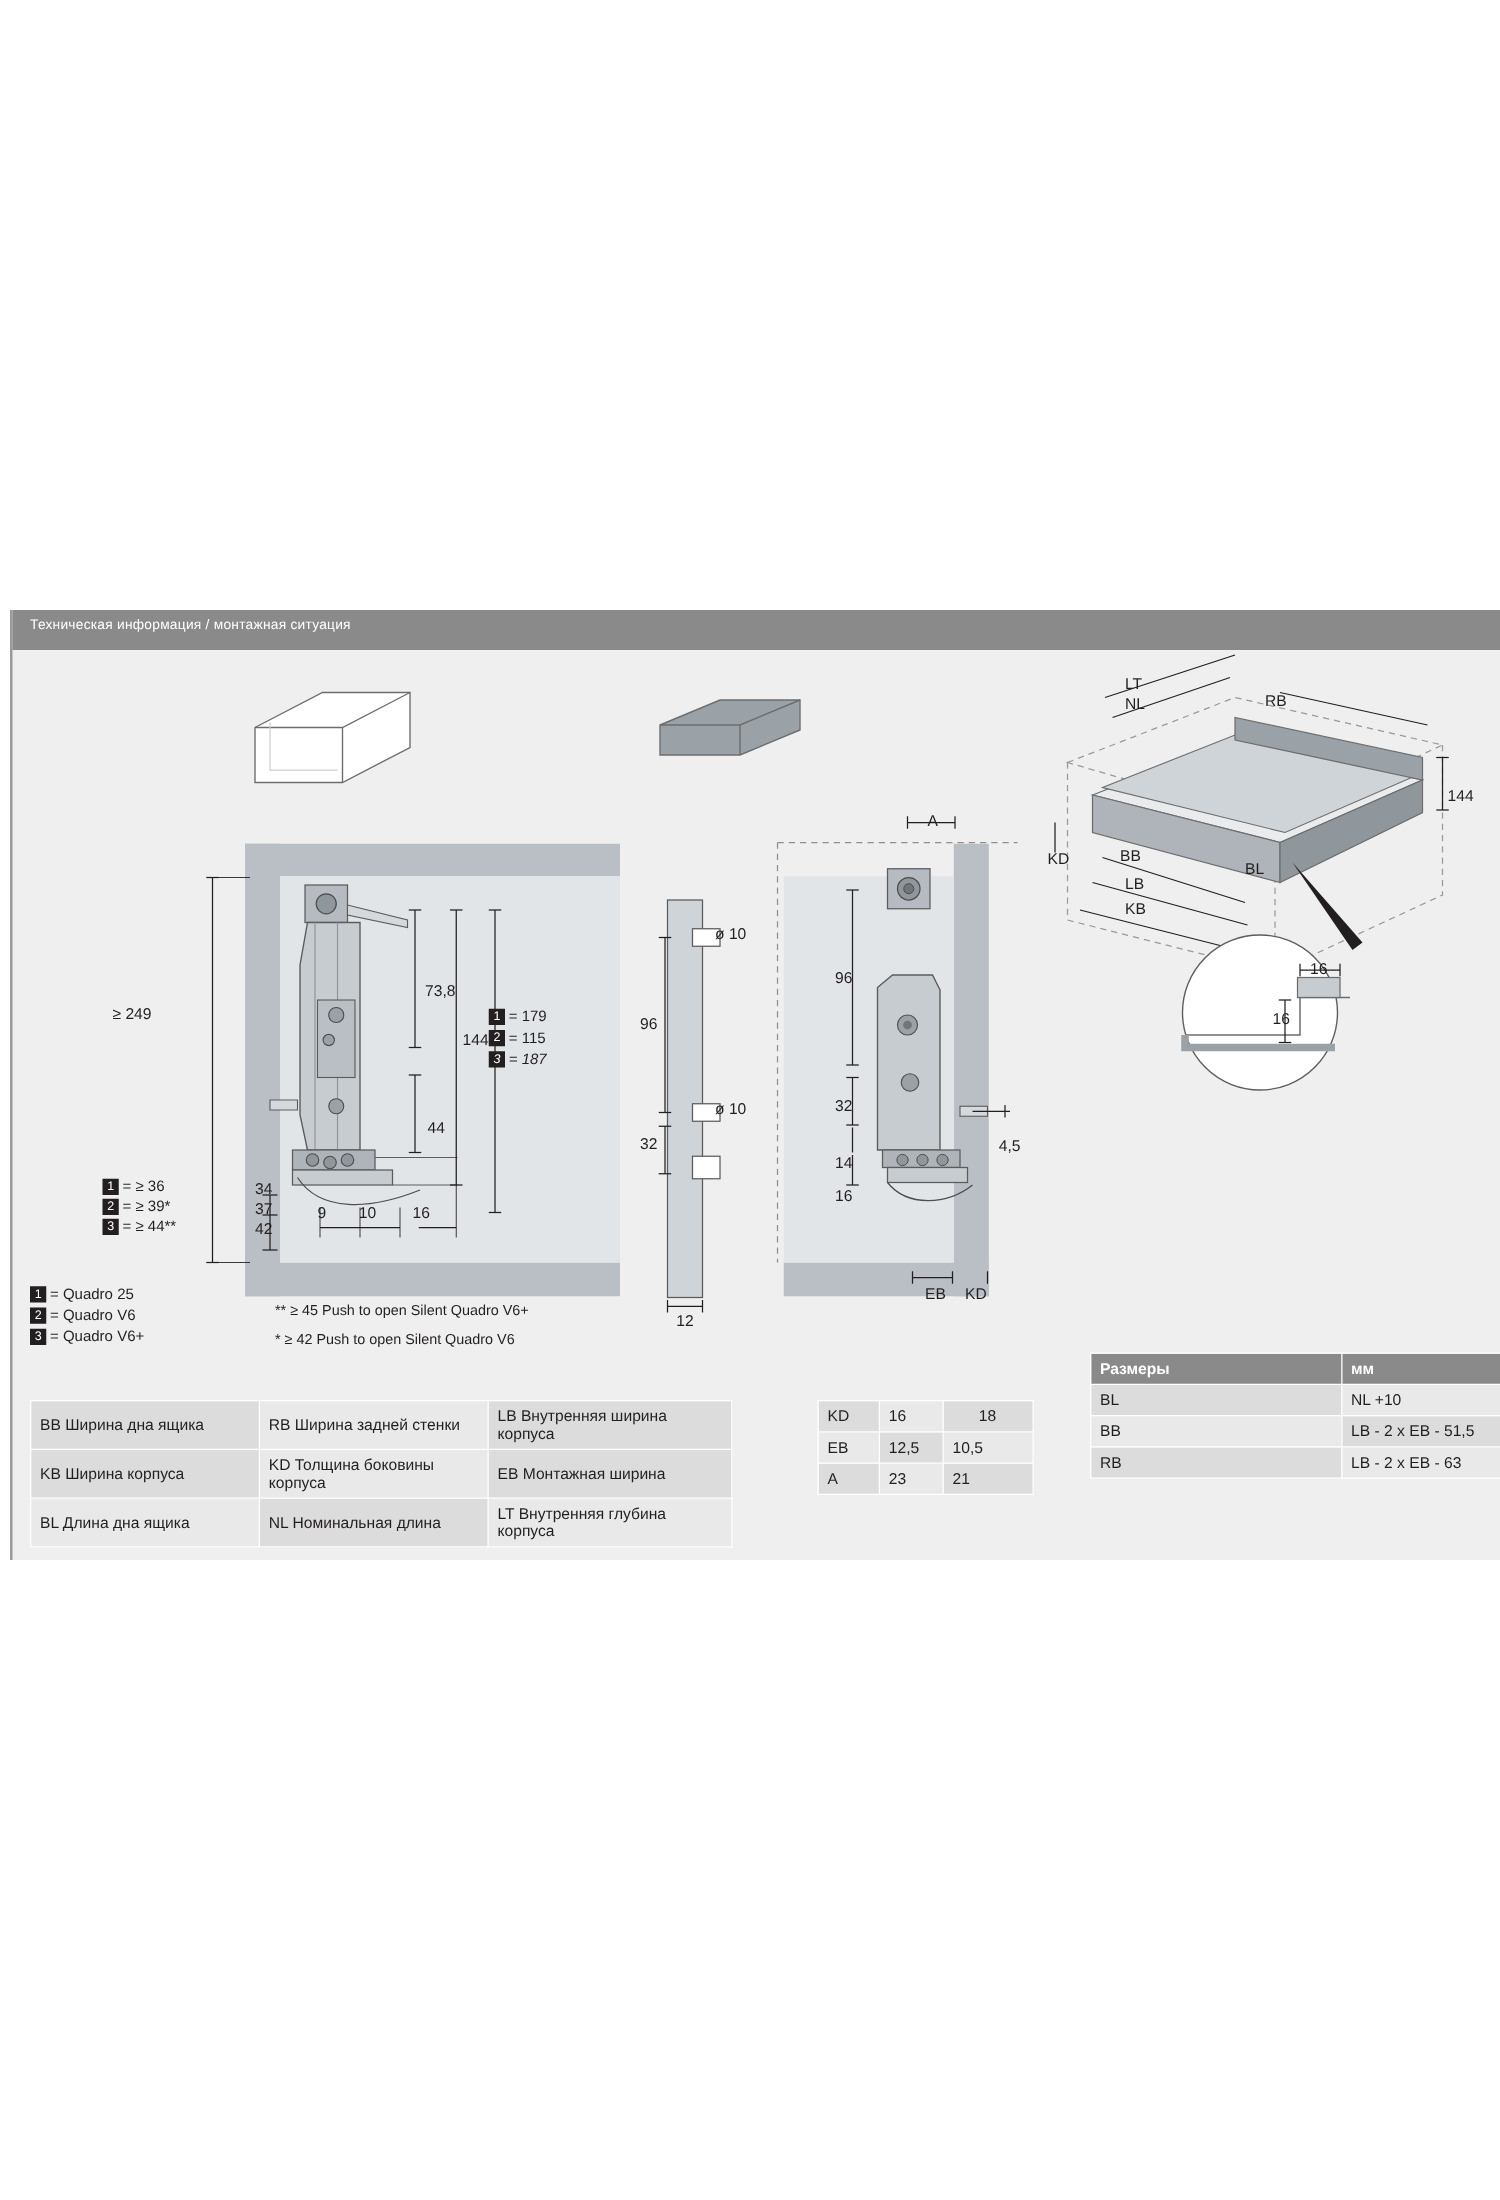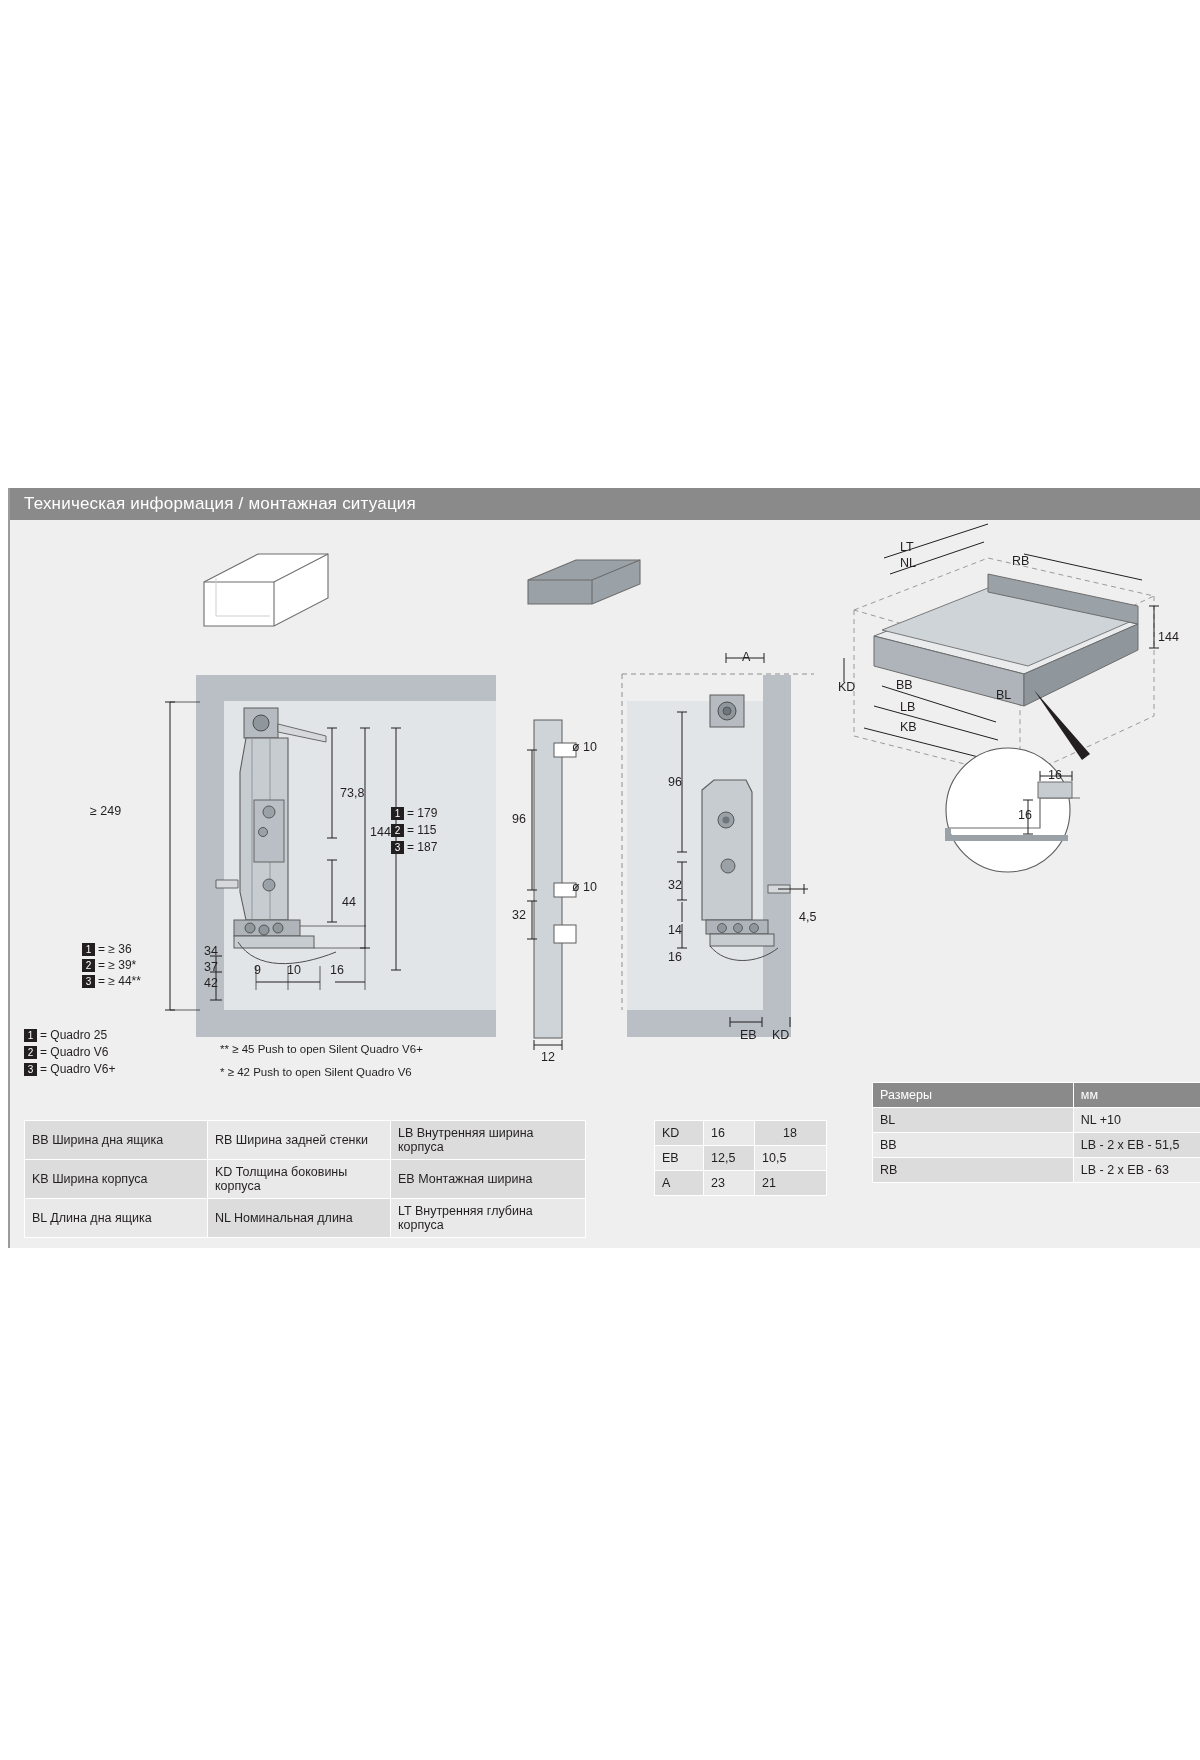--- a/index.html
+++ b/index.html
@@ -1,38 +1,38 @@
 <!DOCTYPE html>
 <html><head>
 <meta charset="utf-8">
 <style>
   html,body{margin:0;padding:0;background:#ffffff;}
   body{width:1200px;height:1760px;font-family:"Liberation Sans",sans-serif;color:#231f20;}
   .page{position:relative;width:1200px;height:1760px;background:#fff;}
   .sheet{position:absolute;left:8px;top:488px;width:1192px;height:760px;background:#efefef;border-left:2px solid #9b9b9b;}
   .hdrbar{position:absolute;left:0;top:0;width:1192px;height:32px;background:#8a8a8a;}
-  .hdrbar span{position:absolute;left:14px;top:6px;font-size:17px;color:#ffffff;letter-spacing:.2px;}
+  .hdrbar span{position:absolute;left:14px;top:6px;font-size:11px;color:#ffffff;letter-spacing:.2px;}
   .canvas{position:absolute;left:0;top:32px;width:1192px;height:728px;}
 
   .lbl{position:absolute;font-size:12.5px;color:#231f20;white-space:nowrap;}
   .lbl.s{font-size:11.5px;}
   .num{position:absolute;font-size:12.5px;color:#231f20;white-space:nowrap;}
 
   .panel{position:absolute;background:#b9bfc4;}
   .panel2{position:absolute;background:#cfd4d8;}
   .lightbox{position:absolute;background:#e2e5e7;}
 
   .badge{display:inline-block;width:13px;height:13px;background:#231f20;color:#fff;font-size:10px;line-height:13px;text-align:center;vertical-align:middle;margin-right:3px;}
   .badgeline{position:absolute;font-size:12px;white-space:nowrap;}
 
   
   .tbl{position:absolute;border-collapse:collapse;font-size:12.5px;}
   .tbl td{border:1px solid #ffffff;padding:5px 7px;background:#dcdcdc;}
   .tbl td.alt{background:#e9e9e9;}
-  .tblhead td{background:#8a8a8a;color:#fff;}
+  .tblhead td{background:#8a8a8a;color:#fff;font-weight:bold;}
 
   svg{position:absolute;left:0;top:0;overflow:visible;}
 </style>
 </head>
 <body>
 
 <div class="page">
   <div class="sheet">
 
     <div class="hdrbar">
@@ -135,21 +135,21 @@
       <div class="num" style="left:330px;top:266px;">73,8</div>
       <div class="num" style="left:332px;top:375px;">44</div>
       <div class="num" style="left:360px;top:305px;">144</div>
 
       <div class="badgeline" style="left:381px;top:286px;">
         <span class="badge">1</span><span>= 179</span>
       </div>
       <div class="badgeline" style="left:381px;top:303px;">
         <span class="badge">2</span><span>= 115</span>
       </div>
-      <div class="badgeline" style="left:381px;top:320px;">
+      <div class="badgeline" style="left:381px;top:320px;font-style:italic;">
         <span class="badge">3</span><span>= 187</span>
       </div>
 
       <div class="num" style="left:244px;top:443px;">9</div>
       <div class="num" style="left:277px;top:443px;">10</div>
       <div class="num" style="left:320px;top:443px;">16</div>
 
       <div class="num" style="left:194px;top:424px;">34</div>
       <div class="num" style="left:194px;top:440px;">37</div>
       <div class="num" style="left:194px;top:456px;">42</div>

